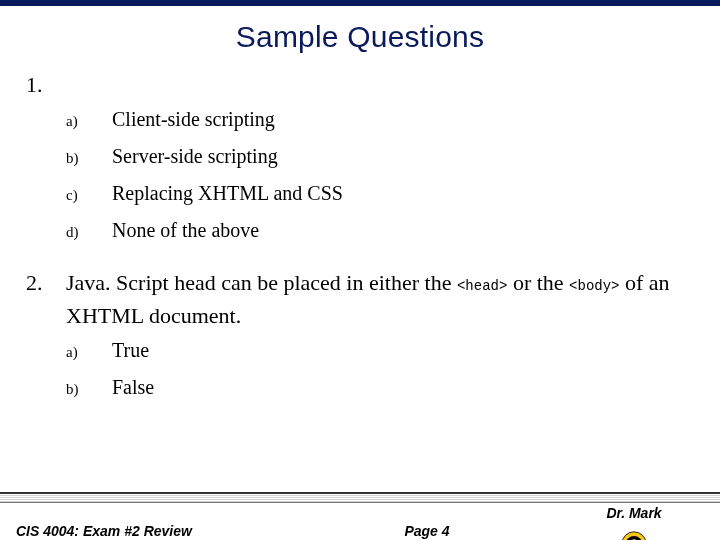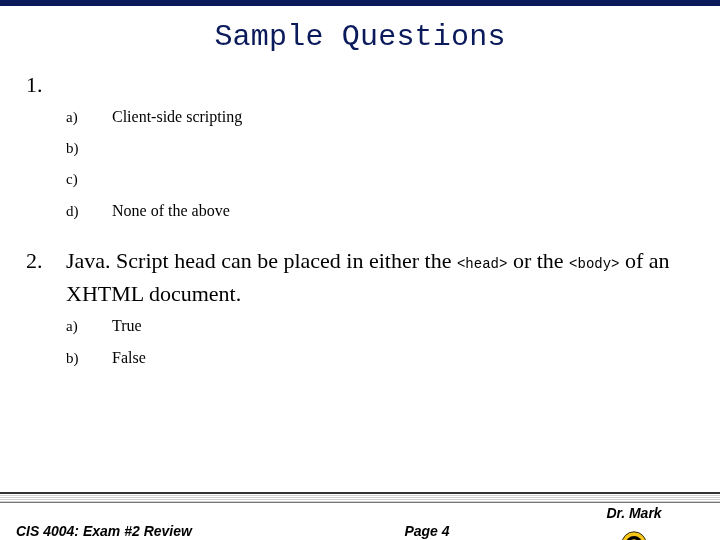--- a/index.html
+++ b/index.html
@@ -13,21 +13,21 @@
     overflow: hidden;
     position: relative;
   }
   .top-bar {
     width: 100%;
     height: 6px;
     background: #0a1a5a;
   }
   .title {
     text-align: center;
-    font-family: Liberation Mono, monospace;
+    font-family: Liberation Sans, sans-serif;
     font-size: 30px;
     color: #0a1a5a;
     margin-top: 14px;
     margin-bottom: 16px;
     letter-spacing: 0.2px;
   }
   .content {
     padding: 0 26px;
   }
   .q-row {
@@ -56,21 +56,21 @@
     display: flex;
     align-items: baseline;
     margin-bottom: 14px;
   }
   .opt-letter {
     width: 46px;
     flex-shrink: 0;
     font-size: 15px;
   }
   .opt-text {
-    font-size: 16px;
+    font-size: 20px;
     font-weight: normal;
   }
   .footer {
     position: absolute;
     left: 0;
     bottom: 0;
     width: 100%;
     height: 48px;
     box-sizing: border-box;
   }
@@ -138,23 +138,25 @@
   <div class="q-row">
     <div class="q-num">1.</div>
   </div>
   <div class="options">
     <div class="opt-row">
       <div class="opt-letter">a)</div>
       <div class="opt-text">Client-side scripting</div>
     </div>
     <div class="opt-row">
       <div class="opt-letter">b)</div>
+      <div class="opt-text">Server-side scripting</div>
     </div>
     <div class="opt-row">
       <div class="opt-letter">c)</div>
+      <div class="opt-text">Replacing XHTML and CSS</div>
     </div>
     <div class="opt-row">
       <div class="opt-letter">d)</div>
       <div class="opt-text">None of the above</div>
     </div>
   </div>
 
   <div class="q-row">
     <div class="q-num">2.</div>
     <div class="q-text">

